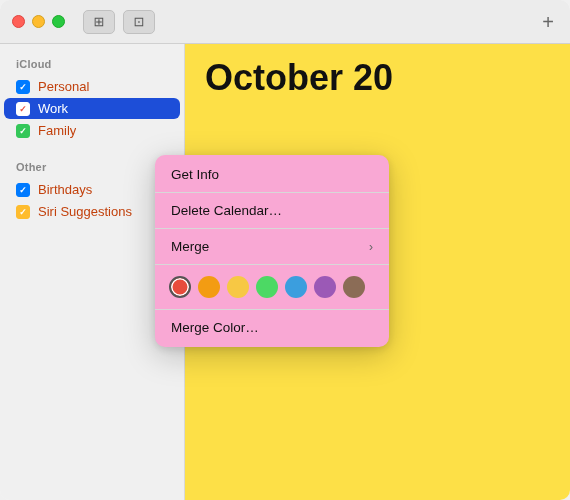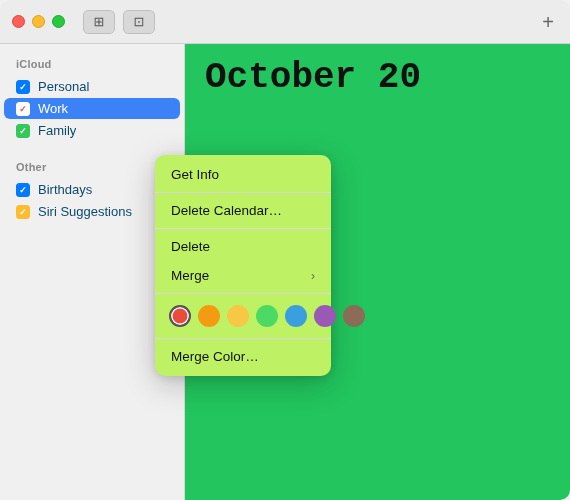--- a/index.html
+++ b/index.html
@@ -101,28 +101,28 @@
       color: #888;
       padding: 0 0 6px 16px;
       letter-spacing: 0.02em;
     }
 
     .sidebar-item {
       display: flex;
       align-items: center;
       padding: 3px 10px 3px 12px;
       font-size: 13px;
-      color: #0c4a6e;
+      color: #c2410c;
       cursor: pointer;
       border-radius: 6px;
       margin: 0 4px 1px 4px;
     }
 
     .sidebar-item.active {
-      background: #3b82f6;
+      background: #1d4ed8;
       color: white;
       border-radius: 6px;
     }
 
     .sidebar-item .checkbox {
       width: 14px;
       height: 14px;
       border-radius: 3px;
       border: 1.5px solid #aaa;
       margin-right: 8px;
@@ -159,39 +159,38 @@
 
     .sidebar-section-gap { margin-top: 20px; }
 
     
     .calendar-main {
       position: absolute;
       top: 44px;
       left: 185px;
       right: 0;
       bottom: 0;
-      background: #22c55e;
+      background: #fde047;
       padding: 16px 20px;
-      font-family: Liberation Mono, monospace;
     }
 
     .calendar-title {
       font-size: 36px;
       font-weight: 700;
       color: #111;
       line-height: 1;
     }
 
     
     .context-menu {
       position: absolute;
       top: 155px;
       left: 155px;
-      width: 176px;
-      background: #bef264;
+      width: 234px;
+      background: #f9a8d4;
       border-radius: 10px;
       box-shadow: 0 8px 32px rgba(0,0,0,0.22), 0 2px 8px rgba(0,0,0,0.12);
       z-index: 100;
       padding: 5px 0;
     }
 
     .context-menu-item {
       display: flex;
       align-items: center;
       justify-content: space-between;
@@ -309,23 +308,20 @@
 
   <div class="context-menu">
     <div class="context-menu-item">
       <span>Get Info</span>
     </div>
     <div class="context-menu-separator"></div>
     <div class="context-menu-item">
       <span>Delete Calendar…</span>
     </div>
     <div class="context-menu-separator"></div>
-    <div class="context-menu-item">
-      <span>Delete</span>
-    </div>
     <div class="context-menu-item">
       <span>Merge</span>
       <span class="chevron">›</span>
     </div>
     <div class="context-menu-separator"></div>
 
     <div class="color-row">
       <div class="color-dot red selected"></div>
       <div class="color-dot orange"></div>
       <div class="color-dot yellow"></div>

